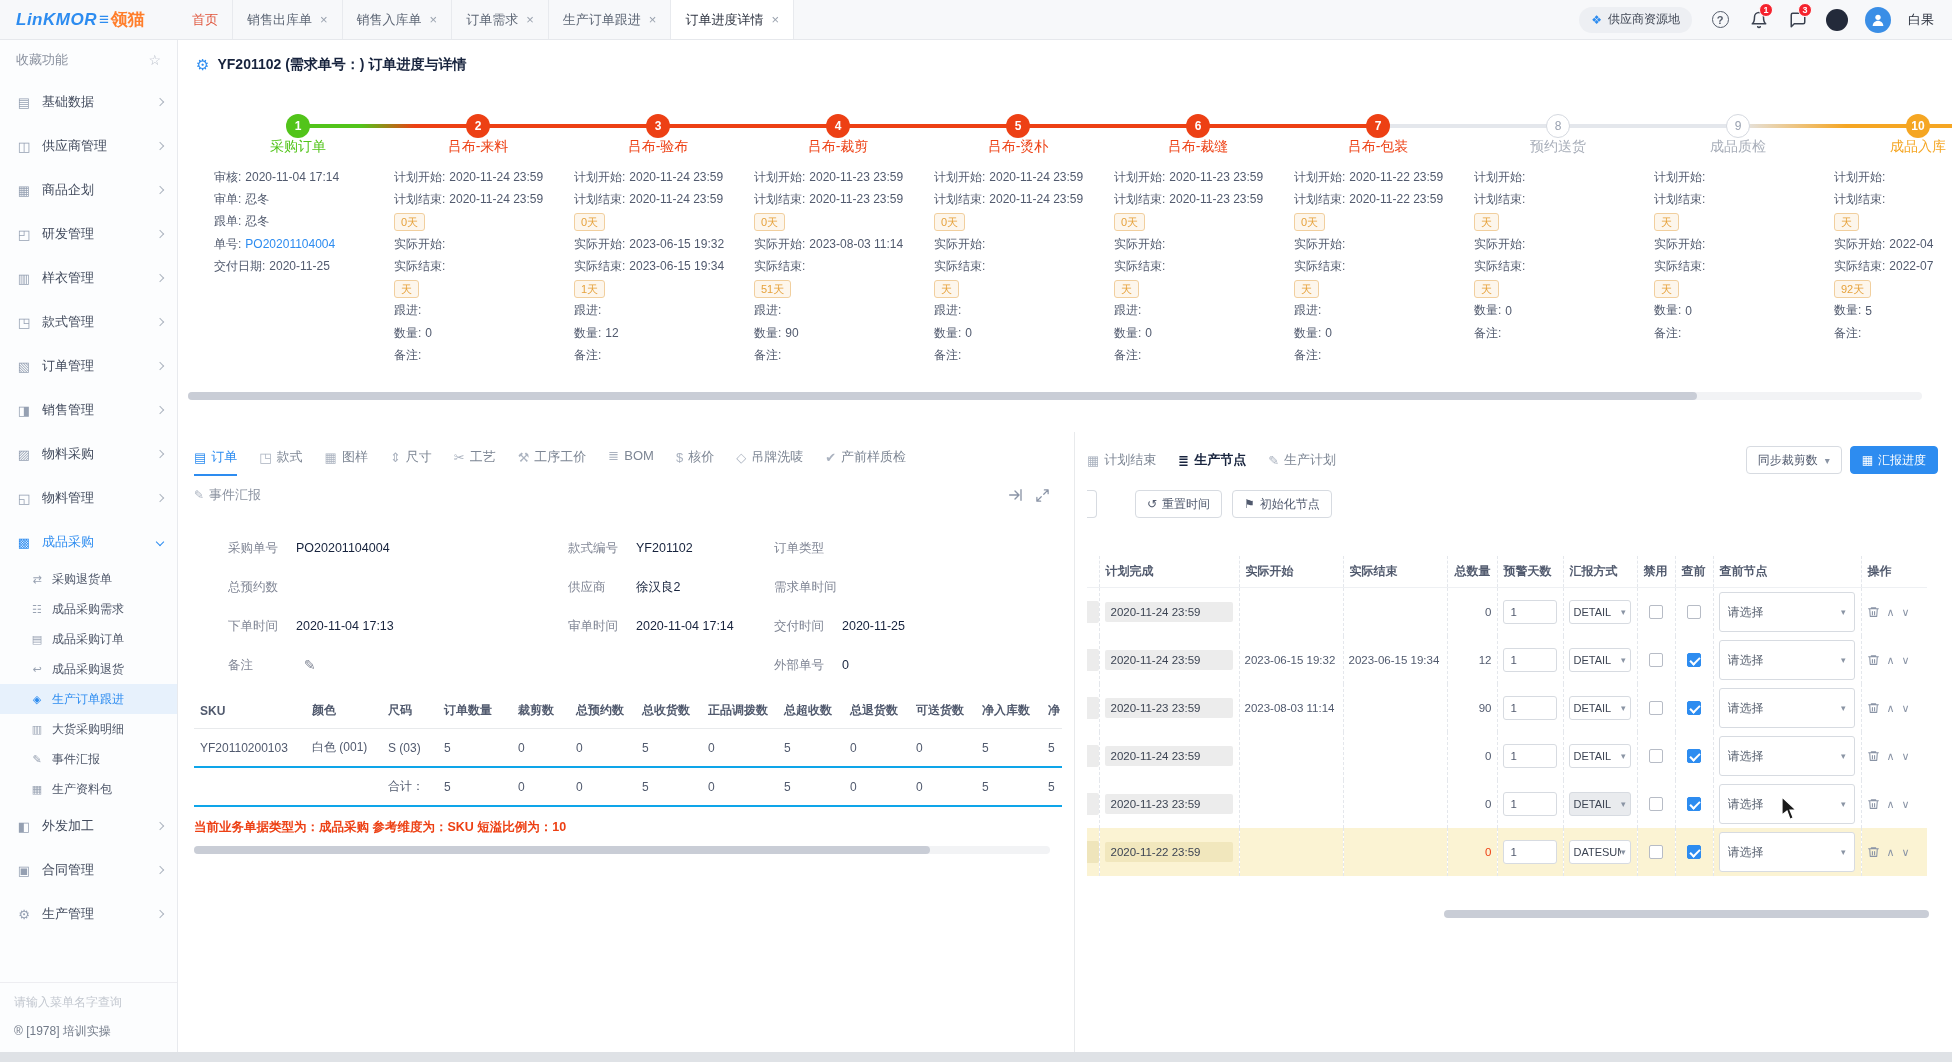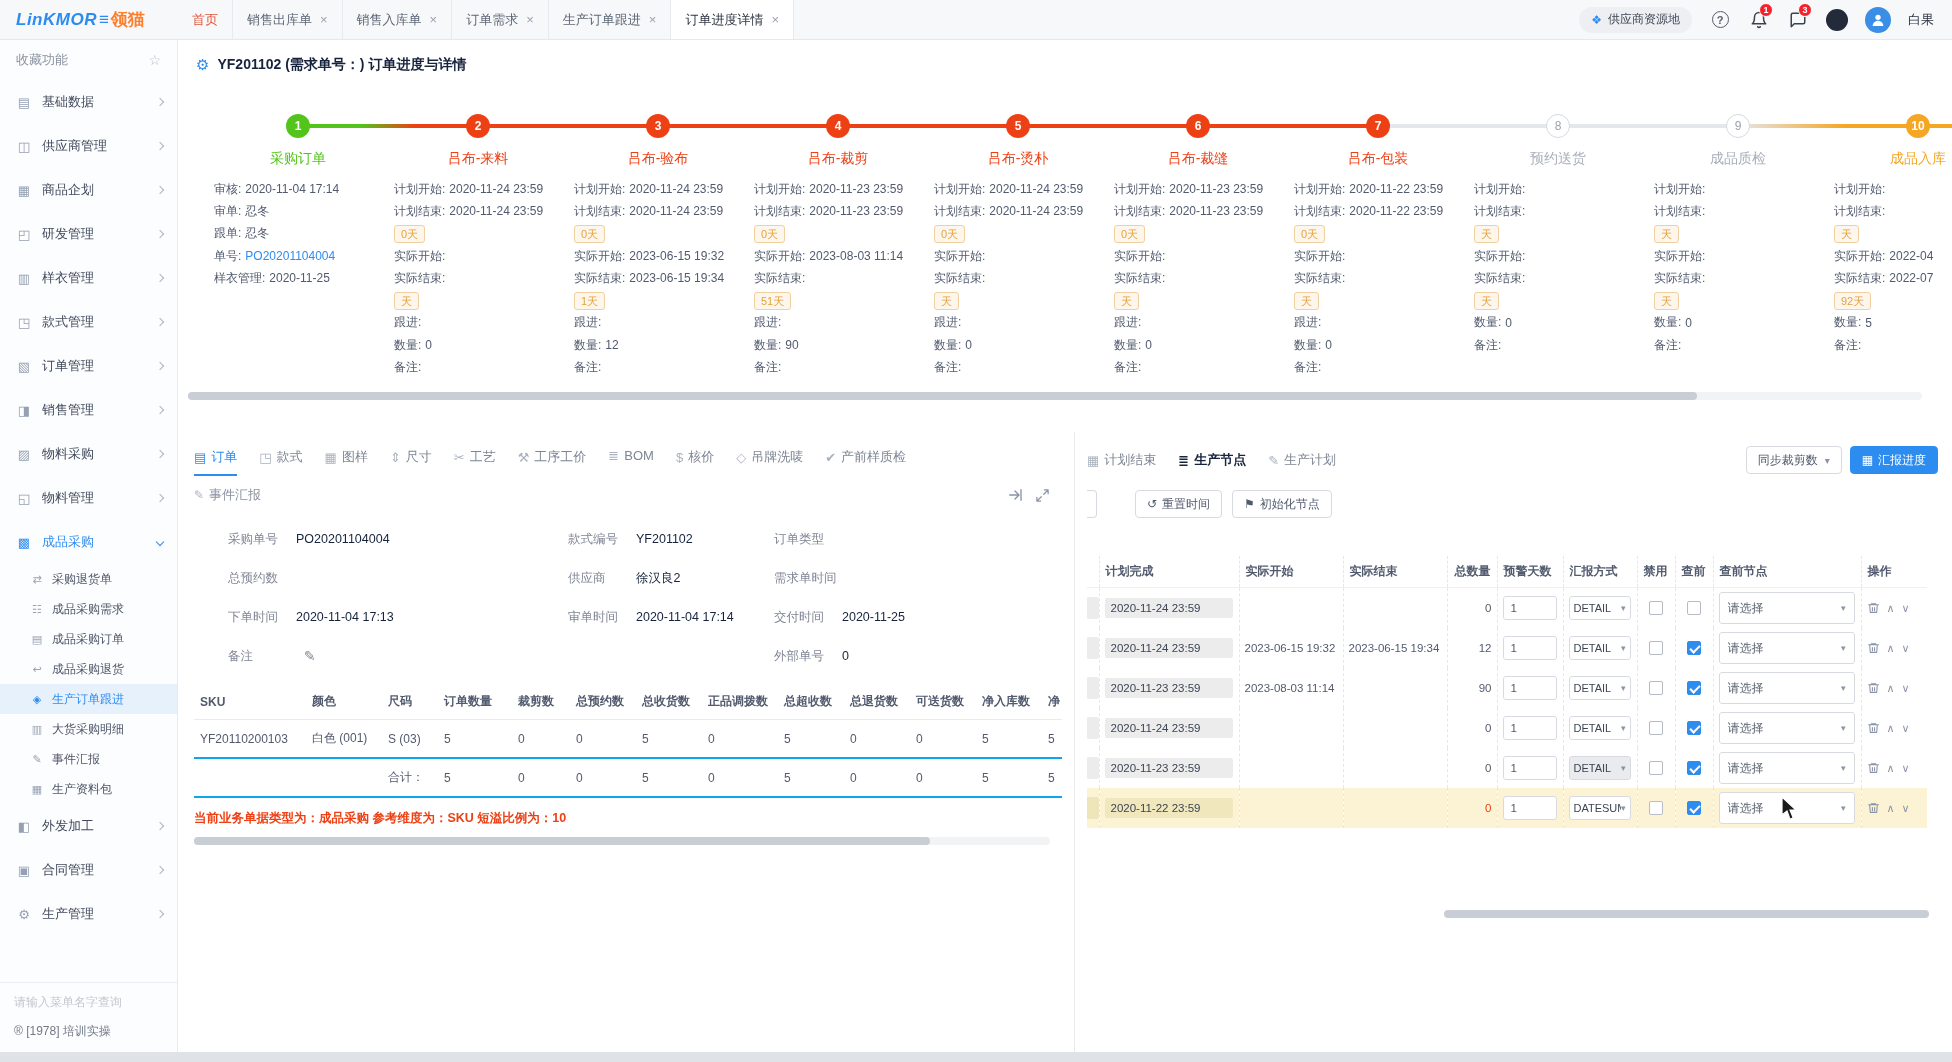--- a/index.html
+++ b/index.html
@@ -62,21 +62,21 @@
 .seg-c{left:1170px;width:360px;background:#e4e7ec}
 .seg-d{left:1530px;width:180px;background:linear-gradient(90deg,#e4e7ec 0%,var(--c-orange) 60%)}
 .seg-e{left:1710px;width:90px;background:var(--c-orange)}
 .steps-row{position:relative;display:flex}
 .step-col{width:180px;flex:none;padding-top:16px}
 .step-circle{position:relative;width:24px;height:24px;border-radius:50%;margin:0 auto;display:flex;align-items:center;justify-content:center;color:#fff;font-size:12px;font-weight:bold}
 .step-circle.green{background:var(--c-green)}
 .step-circle.red{background:var(--c-red)}
 .step-circle.orange{background:var(--c-orange)}
 .step-circle.pending{background:#fff;border:1px solid #d5d9e0;color:#9aa2b1;font-weight:normal}
-.step-name{text-align:center;margin-top:12px;font-size:14px;white-space:nowrap}
+.step-name{text-align:center;font-size:14px;white-space:nowrap}
 .step-name.green{color:var(--c-green)}
 .step-name.red{color:var(--c-red)}
 .step-name.orange{color:var(--c-orange)}
 .step-name.pending{color:#a8aeb9}
 .step-details{margin-top:10px;padding-left:6px}
 .sd-line{height:22.3px;display:flex;align-items:center;font-size:12px;color:#515a6e;white-space:nowrap;overflow:hidden}
 .sd-line .lbl{margin-right:4px}
 .sd-line .link{color:#2d8cf0;cursor:pointer}
 .day-badge{display:inline-block;padding:0 6px;height:18px;line-height:16px;border:1px solid #f1cf9e;background:#fdf6ec;color:#e6a23c;border-radius:3px;font-size:11px}
 
@@ -95,21 +95,21 @@
 .lp-tabs{display:flex;align-items:flex-start;gap:22px;padding-top:16px;height:46px}
 .lp-tab{display:flex;align-items:center;gap:5px;font-size:13px;color:#7d8694;cursor:pointer;padding-bottom:8px;border-bottom:2px solid transparent;white-space:nowrap}
 .lp-tab-icon{color:#aab2bf;font-size:13px}
 .lp-tab.active{color:#2d8cf0;border-bottom-color:#2d8cf0}
 .lp-tab.active .lp-tab-icon{color:#2d8cf0}
 .lp-subtabs{display:flex;align-items:center;margin-top:8px}
 .subtab{display:flex;align-items:center;gap:5px;font-size:13px;color:#8a919f;cursor:pointer}
 .subtab-icon{font-size:12px;color:#aab2bf}
 .lp-subicons{margin-left:auto;display:flex;gap:12px;margin-right:16px}
 .icobtn{cursor:pointer;display:flex;align-items:center}
-.order-form{margin-top:24px;padding-left:34px}
+.order-form{margin-top:33px;padding-left:34px}
 .f-row{display:grid;grid-template-columns:340px 206px 1fr;margin-bottom:17px}
 .f-cell{display:flex;align-items:center;min-height:22px;overflow:hidden}
 .f-lbl{min-width:56px;margin-right:12px;color:#808695;font-size:12.5px;white-space:nowrap}
 .f-val{color:#17233d;font-size:12.5px;white-space:nowrap}
 .edit-ic{margin-left:8px;color:#808695;font-size:14px;cursor:pointer}
 .sku-wrap{margin-top:6px;width:868px;overflow:hidden}
 table.sku{border-collapse:collapse;table-layout:fixed;width:908px}
 .sku th{font-weight:bold;color:#515a6e;font-size:12px;text-align:left;padding:9px 6px;border-bottom:1px solid #e8eaec;white-space:nowrap;overflow:hidden}
 .sku td{font-size:12px;color:#515a6e;padding:10px 6px;border-bottom:2px solid #0ea5e9;white-space:nowrap;overflow:hidden}
 .footnote{margin-top:12px;color:#ed4014;font-size:12.5px;font-weight:bold;white-space:nowrap}
@@ -142,21 +142,21 @@
 .sliver{width:12px;height:22px;background:#ececec;border-radius:0 2px 2px 0;margin-left:-5px}
 tr.hl .sliver{background:#efe5bb}
 .plan-box{background:#ececec;border-radius:2px;padding:4px 6px;font-size:11.5px;color:#3c4453;width:128px}
 tr.hl .plan-box{background:#f1e7bd}
 .dt{font-size:11px}
 .warn-input{border:1px solid #d7dbe1;border-radius:3px;background:#fff;height:24px;line-height:22px;padding:0 7px;width:54px;color:#515a6e;cursor:text}
 .mini-select{border:1px solid #d7dbe1;border-radius:3px;background:#fff;height:24px;display:flex;align-items:center;padding:0 4px;width:62px;cursor:pointer}
 .mini-select.hov{background:#e9ebee}
 .ms-txt{flex:1;overflow:hidden;font-size:11px;color:#3c4453}
 .scaret{font-size:9px;color:#8a94a4;flex:none}
-.node-select{border:1px solid #d7dbe1;border-radius:3px;background:#fff;height:32px;display:flex;align-items:center;padding:0 8px;width:136px;cursor:pointer}
+.node-select{border:1px solid #d7dbe1;border-radius:3px;background:#fff;height:40px;display:flex;align-items:center;padding:0 8px;width:136px;cursor:pointer}
 .node-select .ms-txt{font-size:12px;color:#5a6372}
 .ck{text-align:center}
 .ckh{text-align:center}
 .checkbox{display:inline-block;width:14px;height:14px;border:1px solid #b7bcc6;border-radius:2px;background:#fff;position:relative;cursor:pointer;vertical-align:middle}
 .checkbox.checked{background:#2d8cf0;border-color:#2d8cf0}
 .checkbox.checked::after{content:"";position:absolute;left:4px;top:1px;width:4px;height:8px;border:solid #fff;border-width:0 2px 2px 0;transform:rotate(45deg)}
 .ops .op{display:inline-flex;align-items:center;margin-right:7px;color:#8a94a6;cursor:pointer;font-size:11px;vertical-align:middle}
 .right-sb{position:absolute;top:478px;left:12px;right:14px;background:transparent}
 .right-sb .thumb{left:42%;width:57%}
 
@@ -375,21 +375,21 @@
             </div>
             <div class="sd-line">
               <span class="lbl">跟单:</span>
               <span class="">忍冬</span>
             </div>
             <div class="sd-line">
               <span class="lbl">单号:</span>
               <span class="link">PO20201104004</span>
             </div>
             <div class="sd-line">
-              <span class="lbl">样衣管理:</span>
+              <span class="lbl">交付日期:</span>
               <span class="">2020-11-25</span>
             </div>
           </div>
         </div>
         <div class="step-col">
           <div class="step-circle red">2</div>
           <div class="step-name red">吕布-来料</div>
           <div class="step-details">
             <div class="sd-line">
               <span class="lbl">计划开始:</span>

